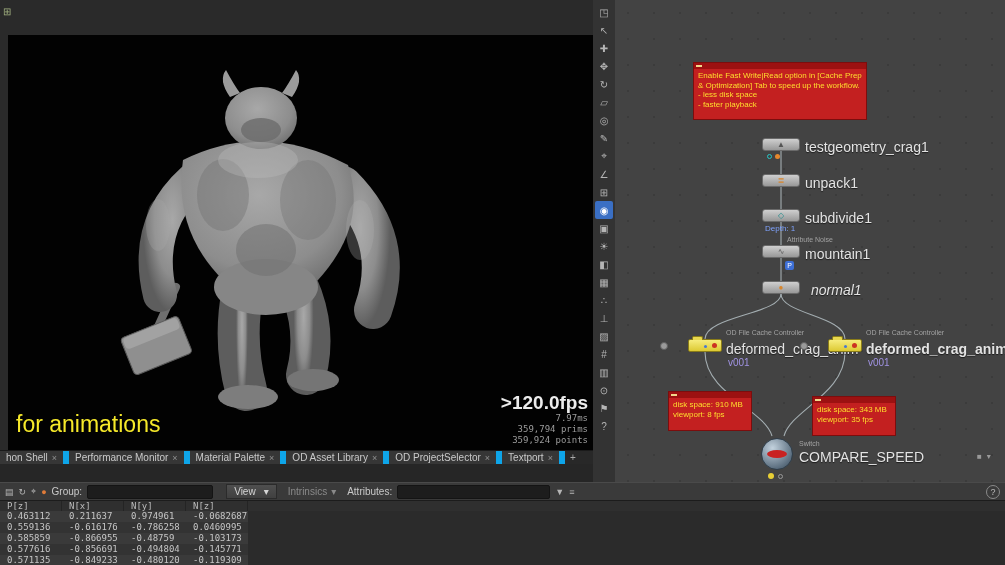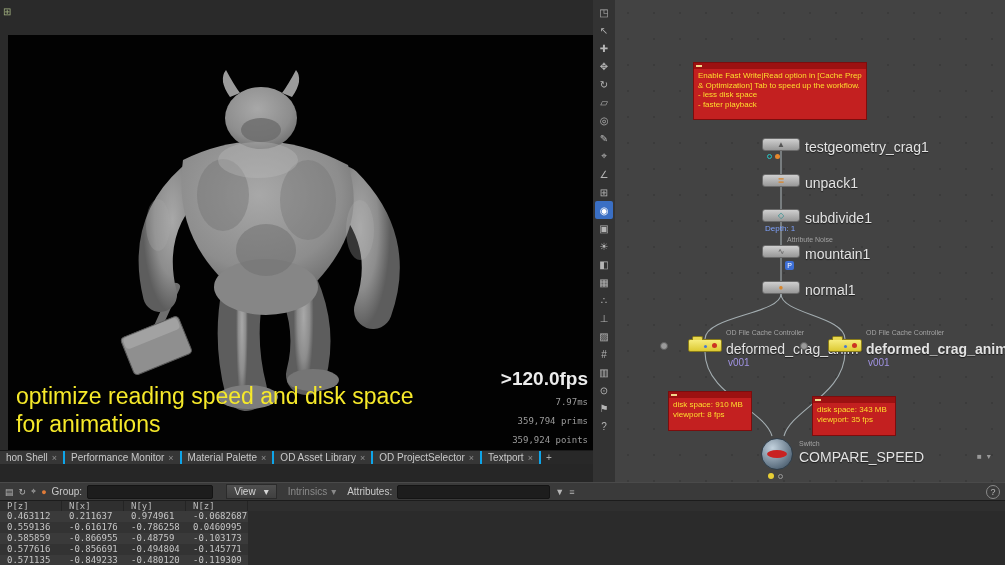--- a/index.html
+++ b/index.html
@@ -7,21 +7,21 @@
 
   
   .corner-icon{position:absolute;left:3px;top:6px;color:#9fae7e;font-size:10px;}
 
   
   .viewport{position:absolute;left:8px;top:35px;width:585px;height:415px;background:#020202;overflow:hidden;}
   .creature{position:absolute;left:0;top:0;}
   .caption{position:absolute;left:8px;bottom:12px;color:#f6e92a;font-size:23px;line-height:28px;}
   .stats{position:absolute;right:5px;bottom:4px;text-align:right;}
   .fps{color:#ececec;font-size:19px;font-weight:bold;line-height:21px;}
-  .ms,.prims,.points{color:#9c9c9c;font-size:9px;line-height:11px;font-family:"DejaVu Sans Mono",monospace;margin-top:8px;}
+  .ms,.prims,.points{color:#9c9c9c;font-size:9px;line-height:11px;font-family:"DejaVu Sans Mono",monospace;}
 
   
   .vtoolbar{position:absolute;left:593px;top:0;width:22px;height:482px;background:#333;display:flex;flex-direction:column;align-items:center;padding-top:3px;box-sizing:border-box;}
   .vicon{width:18px;height:18px;display:flex;align-items:center;justify-content:center;color:#b5b5b5;font-size:10px;border-radius:2px;flex:0 0 auto;}
   .vicon.active{background:#3a6fc4;color:#fff;}
 
   
   .network{position:absolute;left:615px;top:0;width:464px;height:482px;background:#434343;background-image:radial-gradient(#3b3b3b 1px,transparent 1px);background-size:26px 26px;overflow:hidden;}
   .wires{position:absolute;left:0;top:0;pointer-events:none;}
   .gnode{position:absolute;width:38px;height:13px;background:linear-gradient(#cfcfcf,#989898);border:1px solid #6a6a6a;border-radius:3px;box-sizing:border-box;display:flex;align-items:center;justify-content:center;font-size:8px;color:#555;line-height:10px;}
@@ -44,21 +44,21 @@
   .switch-node::after{content:"";position:absolute;left:5px;top:11px;width:20px;height:8px;background:#c92222;border-radius:50%;}
   .flag{position:absolute;width:5px;height:5px;border-radius:50%;box-sizing:border-box;}
   .flag.teal{border:1px solid #26c7c7;}
   .flag.orange{background:#e5882d;}
   .dot-y{position:absolute;width:6px;height:6px;border-radius:50%;background:#e8cf35;}
   .dot-ring{position:absolute;width:5px;height:5px;border-radius:50%;border:1px solid #999;box-sizing:border-box;}
   .net-corner{position:absolute;left:362px;top:452px;color:#999;font-size:8px;display:flex;gap:5px;align-items:center;}
 
   
   .tabbar{position:absolute;left:0;top:450px;width:593px;height:14px;background:#282828;border-top:1px solid #1a1a1a;display:flex;align-items:stretch;font-size:10px;color:#c9c9c9;box-sizing:border-box;}
-  .tab{display:flex;align-items:center;gap:4px;padding:0 6px;background:#363636;border-right:2px solid #0ea5e9;white-space:nowrap;}
+  .tab{display:flex;align-items:center;gap:4px;padding:0 6px;background:#363636;border-right:6px solid #0ea5e9;white-space:nowrap;}
   .tab-close{color:#8f8f8f;font-size:9px;}
   .plus-tab{display:flex;align-items:center;padding:0 5px;color:#aaa;}
   .band{position:absolute;left:0;top:464px;width:593px;height:18px;background:#262626;}
 
   
   .sstoolbar{position:absolute;left:0;top:482px;width:1005px;height:18px;background:#3a3a3a;border-top:1px solid #4a4a4a;display:flex;align-items:center;gap:5px;padding:0 5px;box-sizing:border-box;font-size:10px;color:#c9c9c9;}
   .tbicon{color:#b5b5b5;font-size:9px;}
   .tbicon.orange{color:#e07b39;}
   .ss-input{background:#1d1d1d;border:1px solid #141414;border-radius:2px;height:12px;color:#ddd;font-size:9px;padding:0 3px;box-sizing:content-box;}
   .group-input{width:118px;}
@@ -113,21 +113,20 @@
         <ellipse cx="253" cy="95" rx="20" ry="12" fill="#6b6b6b" opacity="0.8"></ellipse>
         <ellipse cx="215" cy="160" rx="26" ry="36" fill="#747474" opacity="0.45"></ellipse>
         <ellipse cx="300" cy="165" rx="28" ry="40" fill="#747474" opacity="0.4"></ellipse>
         <ellipse cx="258" cy="215" rx="30" ry="26" fill="#6e6e6e" opacity="0.5"></ellipse>
         <ellipse cx="250" cy="125" rx="40" ry="18" fill="#bdbdbd" opacity="0.35"></ellipse>
         <ellipse cx="352" cy="195" rx="14" ry="30" fill="#b0b0b0" opacity="0.3"></ellipse>
         <ellipse cx="150" cy="190" rx="12" ry="26" fill="#a8a8a8" opacity="0.3"></ellipse>
       </g>
     </svg>
     <div class="caption">
-      <div>optimize reading speed and disk space</div>
       <div>for animations</div>
     </div>
     <div class="stats">
       <div class="fps">&gt;120.0fps</div>
       <div class="ms">7.97ms</div>
       <div class="prims">359,794  prims</div>
       <div class="points">359,924 points</div>
     </div>
   </div>
 
@@ -202,21 +201,21 @@
     <div class="ntype" style="left:172px;top:236px;">Attribute Noise</div>
     <div class="gnode" style="left:147px;top:245px;">
         <span>∿</span>
       </div>
     <div class="nlabel" style="left:190px;top:246px;">mountain1</div>
     <div class="badge-p" style="left:170px;top:261px;">P</div>
 
     <div class="gnode" style="left:147px;top:281px;">
         <span class="ng-orange">●</span>
       </div>
-    <div class="nlabel" style="left:190px;top:282px;">normal1</div>
+    <div class="nlabel" style="left:196px;top:282px;font-style:italic;">normal1</div>
 
     <div class="connector" style="left:45px;top:342px;"></div>
     <div class="ntype" style="left:111px;top:329px;">OD File Cache Controller</div>
     <div class="ynode" style="left:73px;top:339px;"></div>
     <div class="nlabel" style="left:111px;top:341px;">deformed_crag_anim</div>
     <div class="nversion" style="left:113px;top:357px;">v001</div>
 
     <div class="connector" style="left:185px;top:342px;"></div>
     <div class="ntype" style="left:251px;top:329px;">OD File Cache Controller</div>
     <div class="ynode" style="left:213px;top:339px;"></div>

